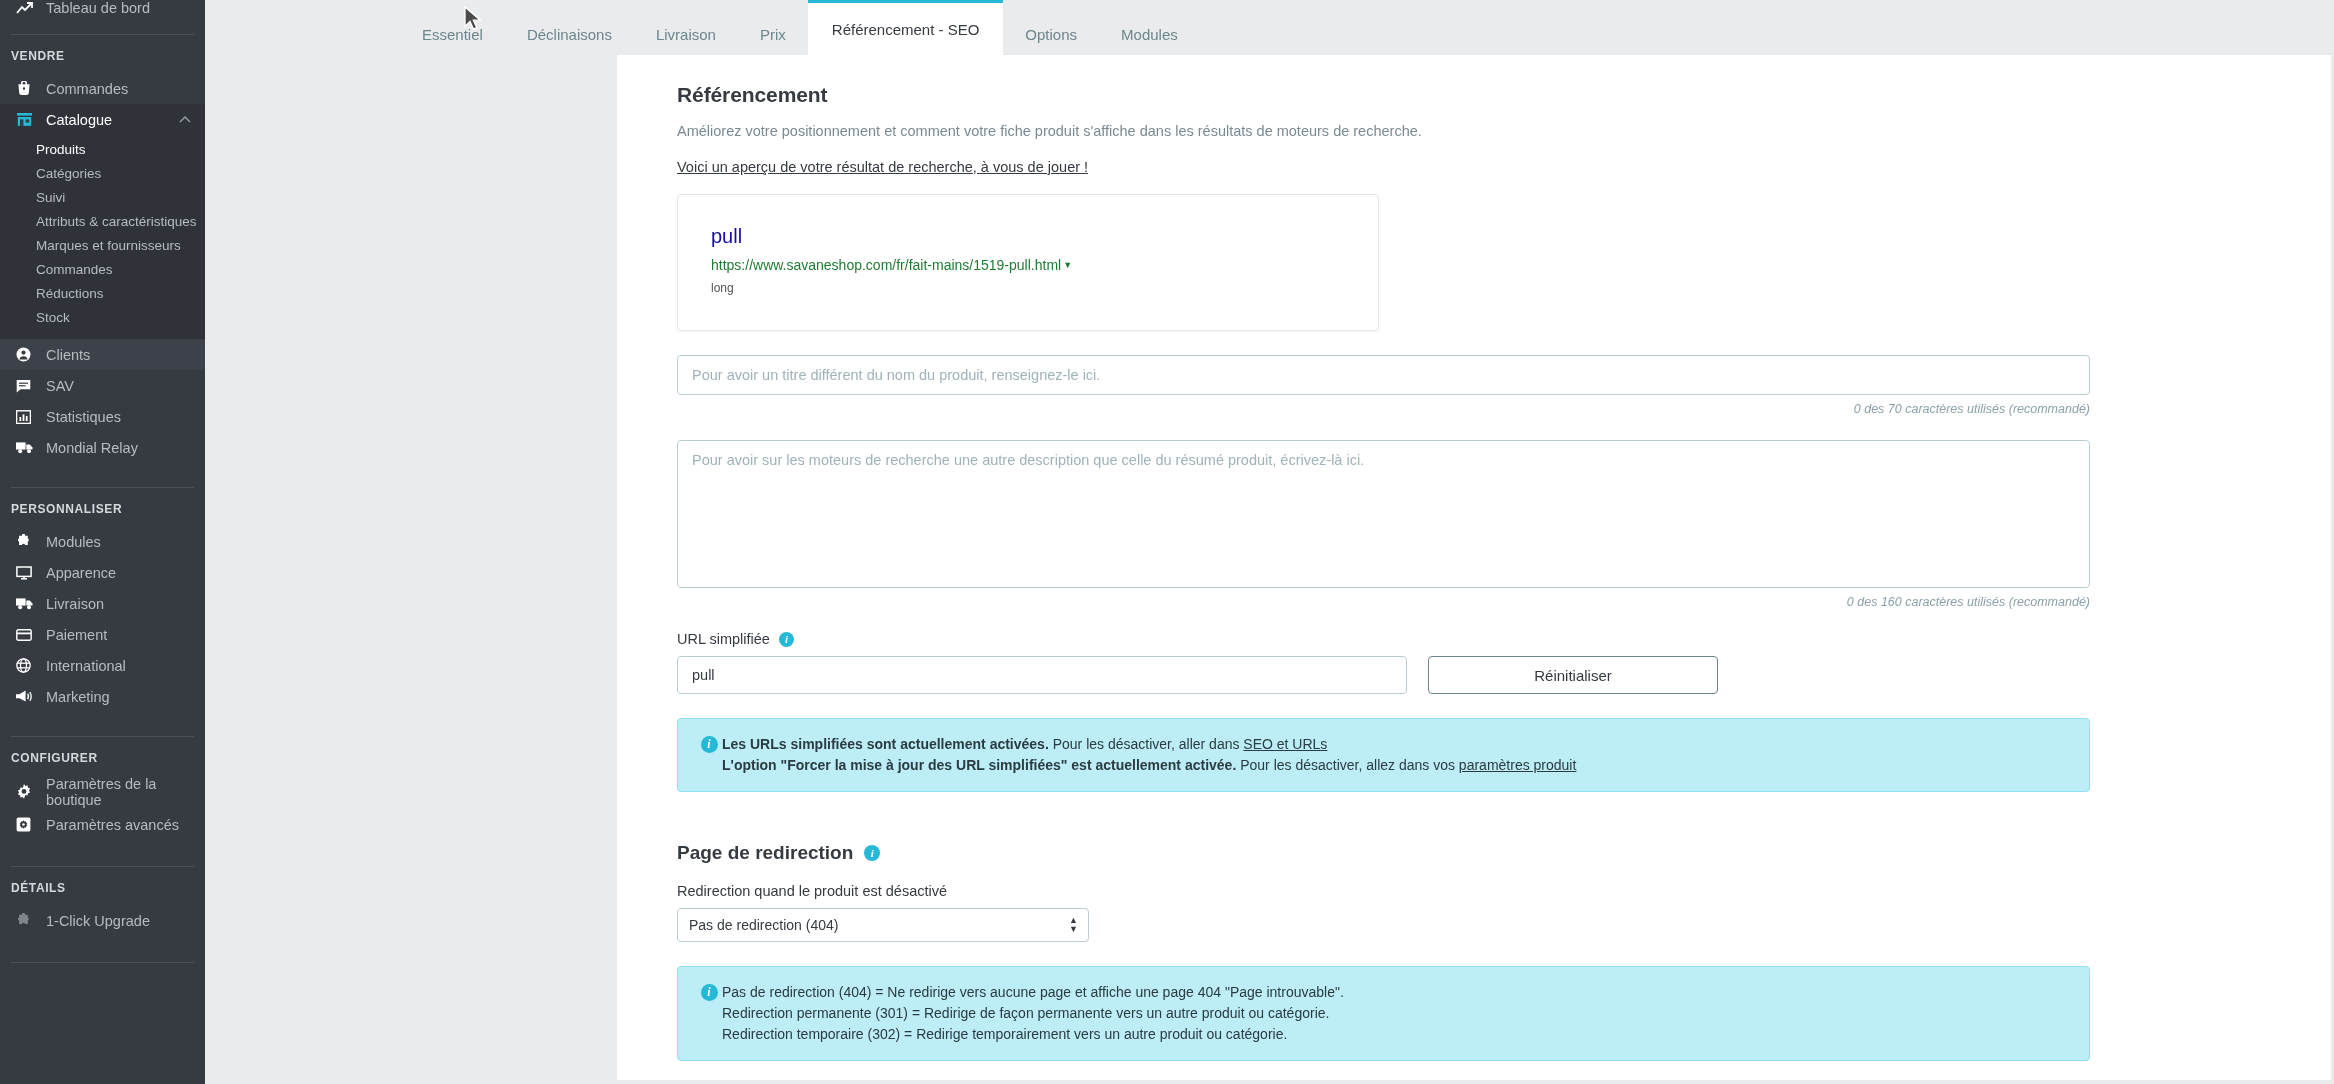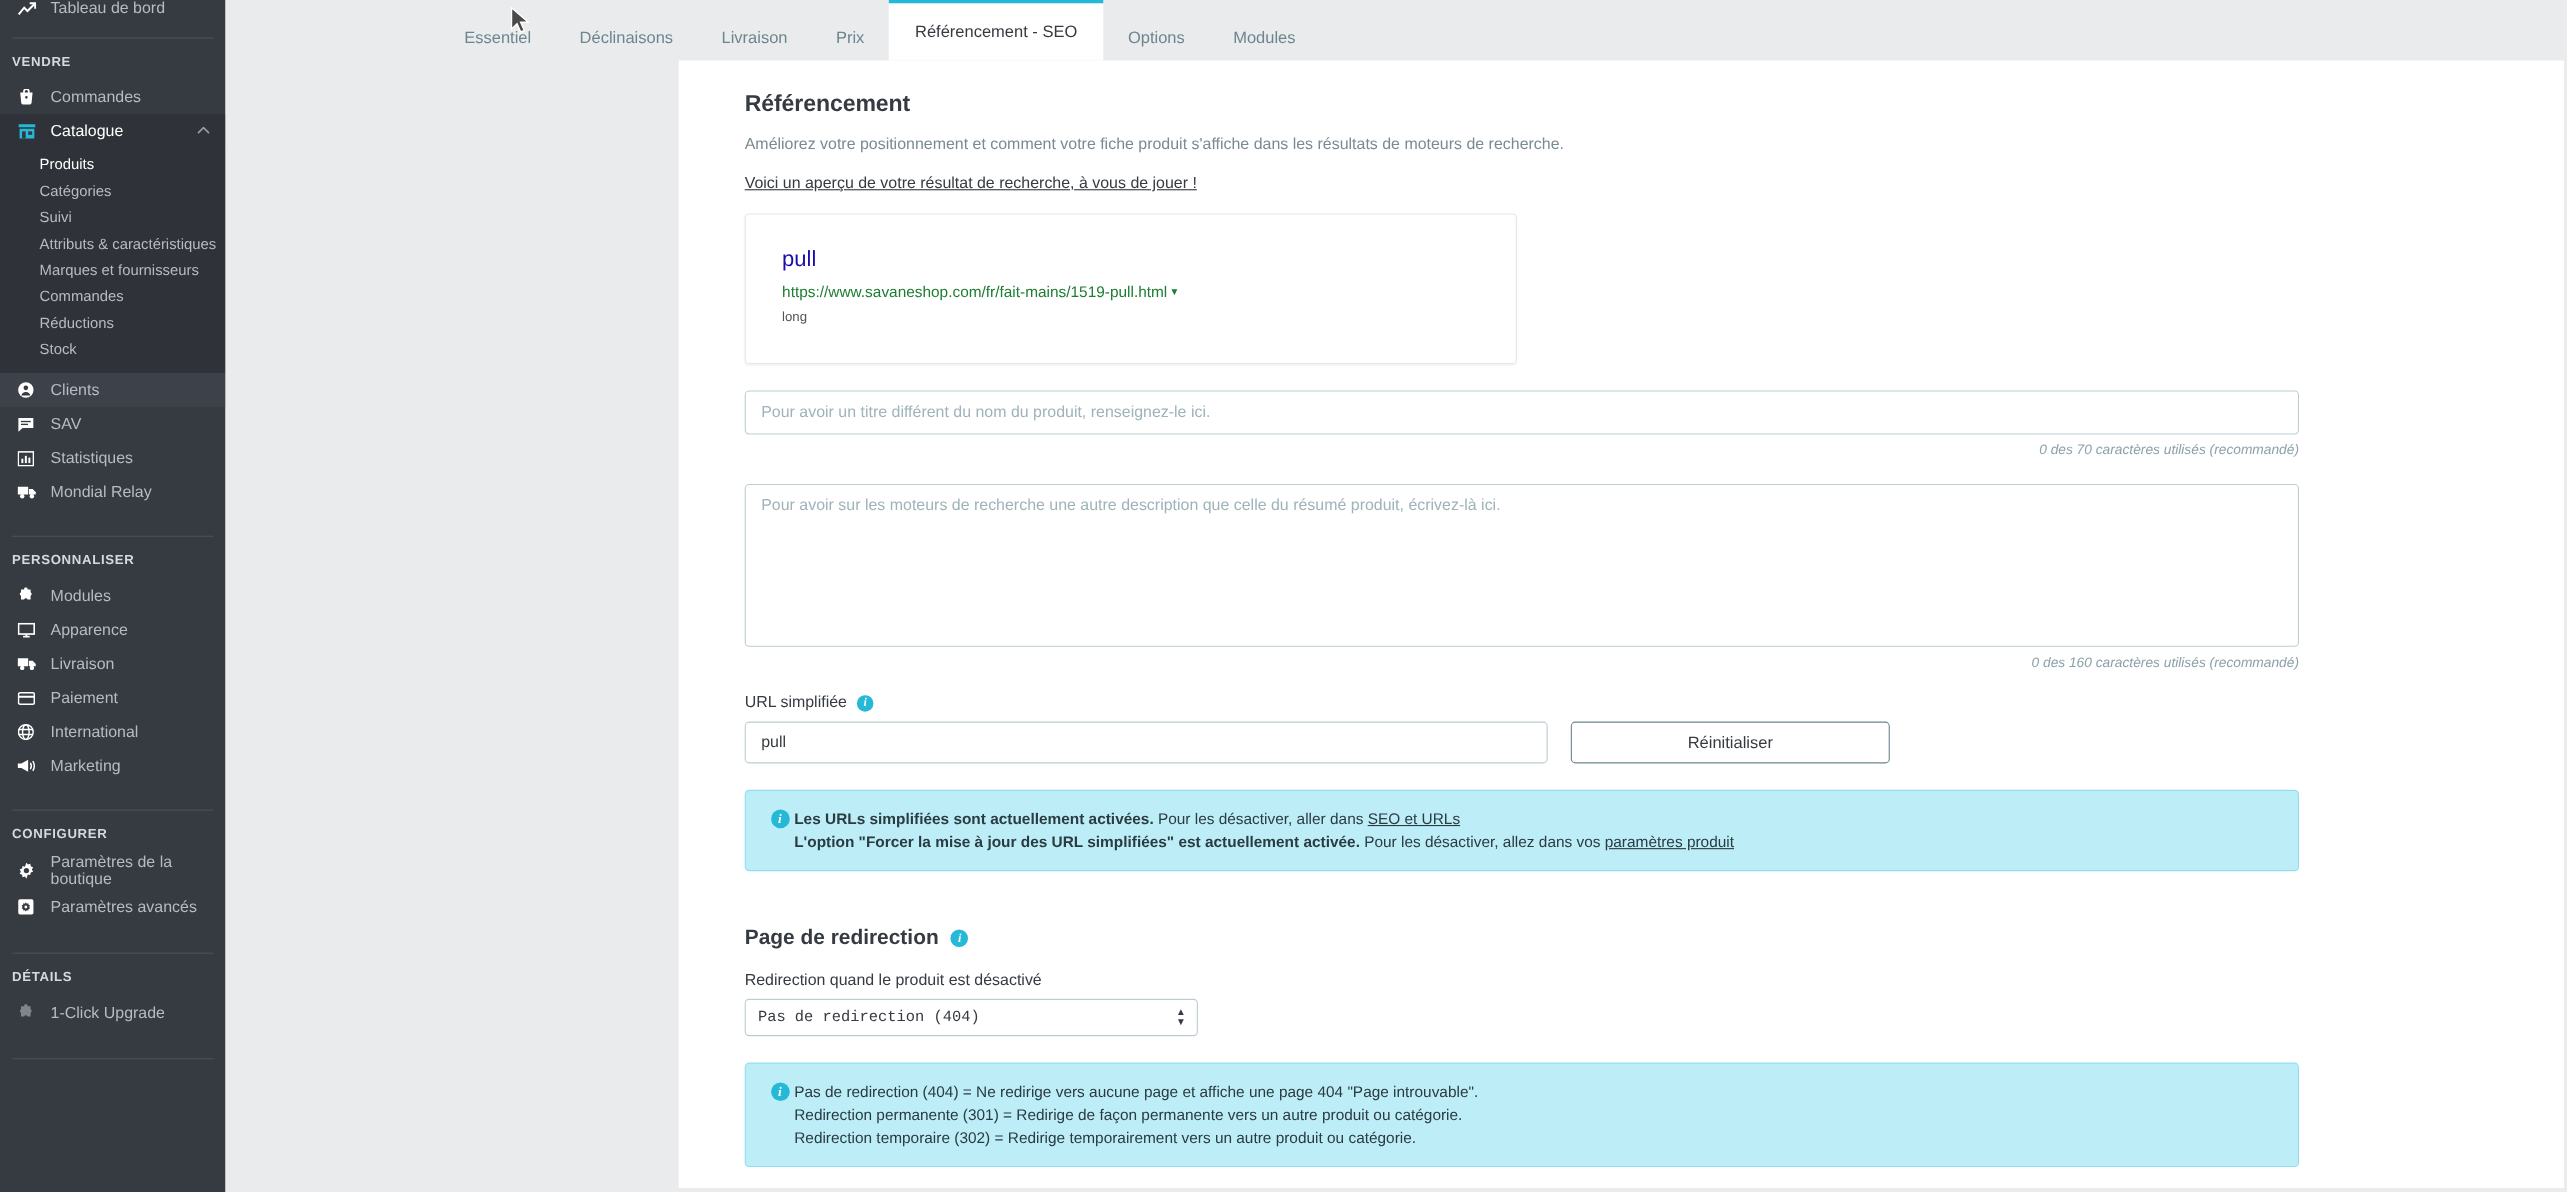--- a/index.html
+++ b/index.html
@@ -195,21 +195,21 @@
   }
   .lbl-plain { font-size: 14.5px; color: #363a41; margin-top: 19px; }
   .sel-wrap { position: relative; width: 412px; margin-top: 9px; }
   select.sel {
     width: 412px; height: 34px;
     border: 1px solid #bbcdd2; border-radius: 4px;
     font-size: 14px; color: #363a41;
     padding: 0 28px 0 11px;
     background: #fff;
     appearance: none; -webkit-appearance: none;
-    font-family: Liberation Mono, monospace;
+    font-family: Liberation Sans, sans-serif;
   }
   .sel-arrows {
     position: absolute; right: 11px; top: 50%;
     transform: translateY(-50%);
     font-size: 9px; line-height: 9px; color: #363a41;
     pointer-events: none; text-align: center;
   }
 
   
   #cursor { position: absolute; left: 259px; top: 6px; z-index: 50; }

